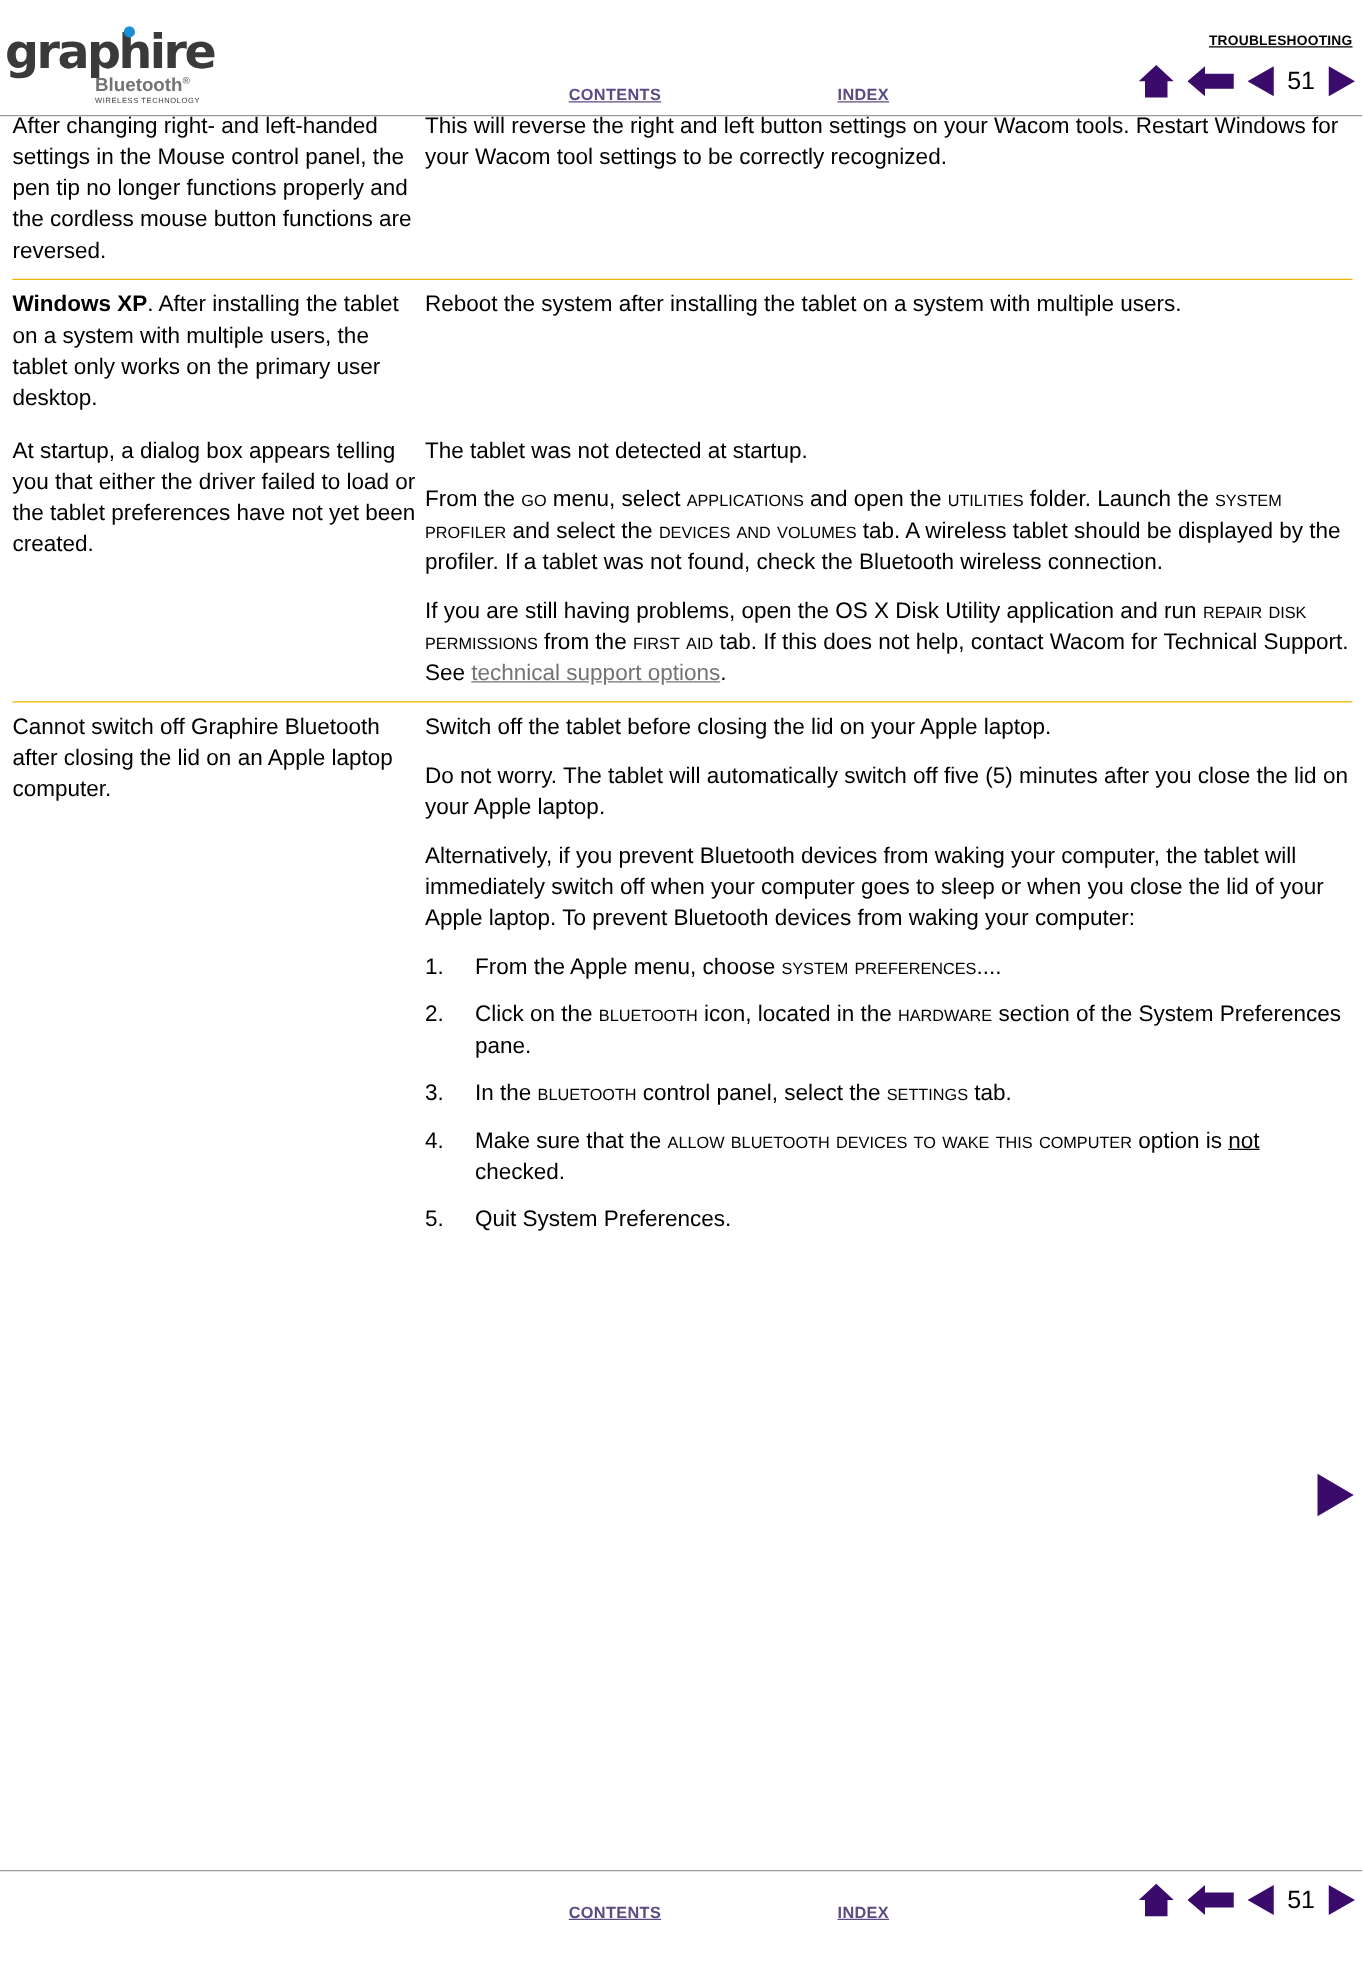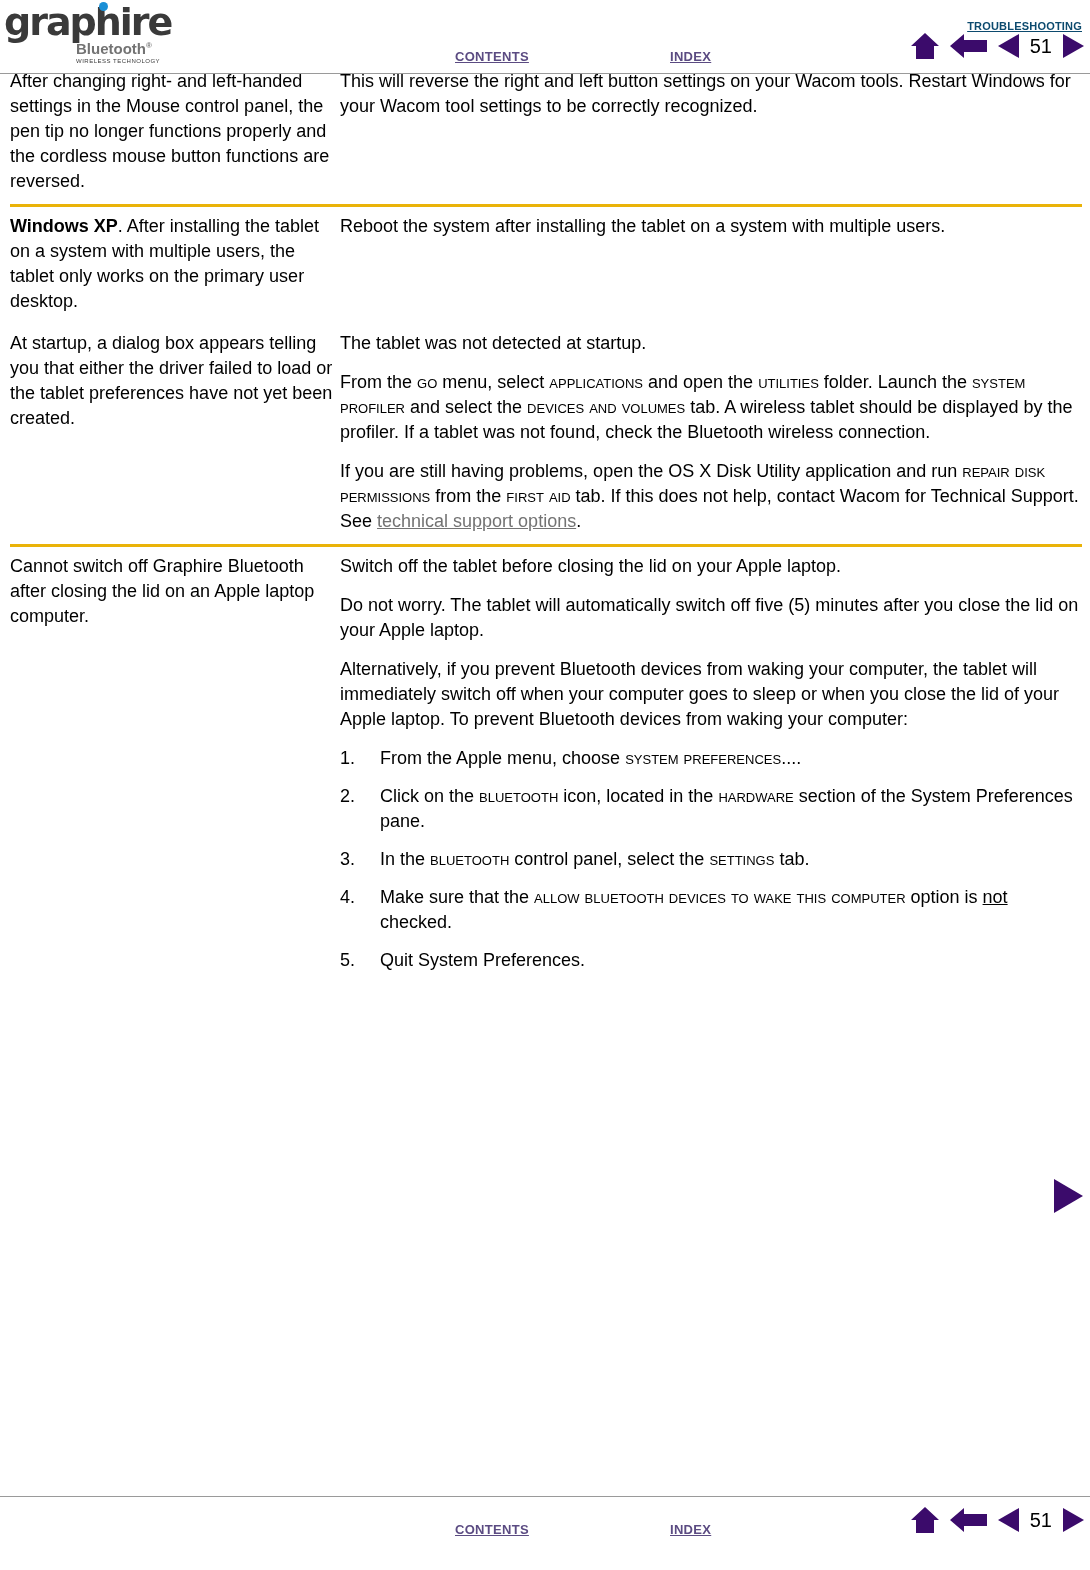--- a/index.html
+++ b/index.html
@@ -12,20 +12,21 @@
     color: #000000;
     position: relative;
     overflow: hidden;
   }
 
   
   .header {
     position: relative;
     height: 62px;
     padding: 0 10px 0 6px;
+    margin-top: 19px;
   }
   .logo {
     position: absolute;
     left: 4px;
     top: 2px;
     width: 260px;
   }
   .logo-word {
     font-family: "DejaVu Sans", sans-serif;
     font-weight: bold;
@@ -60,23 +61,23 @@
     font-family: "Liberation Sans", sans-serif;
     font-size: 6px;
     letter-spacing: 0.5px;
     color: #3a3a3a;
     line-height: 9px;
   }
 
   .hdr-title {
     position: absolute;
     right: 8px;
-    top: 16px;
+    top: 4px;
     font-size: 15px;
-    color: #0c4a6e;
+    color: #000000;
     letter-spacing: 0.2px;
     font-variant: small-caps;
     text-transform: lowercase;
     font-weight: bold;
     text-decoration: underline;
   }
   .navlink {
     font-size: 18px;
     color: #5b4b82;
     font-variant: small-caps;
@@ -129,21 +130,21 @@
     width: 100%;
     border-collapse: collapse;
     table-layout: fixed;
   }
   table.tbl td {
     vertical-align: top;
     padding: 7px 0 10px 0;
     font-size: 18px;
     line-height: 25px;
   }
-  table.tbl tr + tr td { border-top: 3px solid #eab308; }
+  table.tbl tr + tr td { border-top: 1px solid #eab308; }
   td.c1 { width: 330px; padding-right: 22px; }
   td.c2 { padding-left: 2px; }
 
   p { margin: 0 0 14px 0; }
   p:last-child { margin-bottom: 0; }
 
   .sc {
     font-variant: small-caps;
     text-transform: lowercase;
   }

